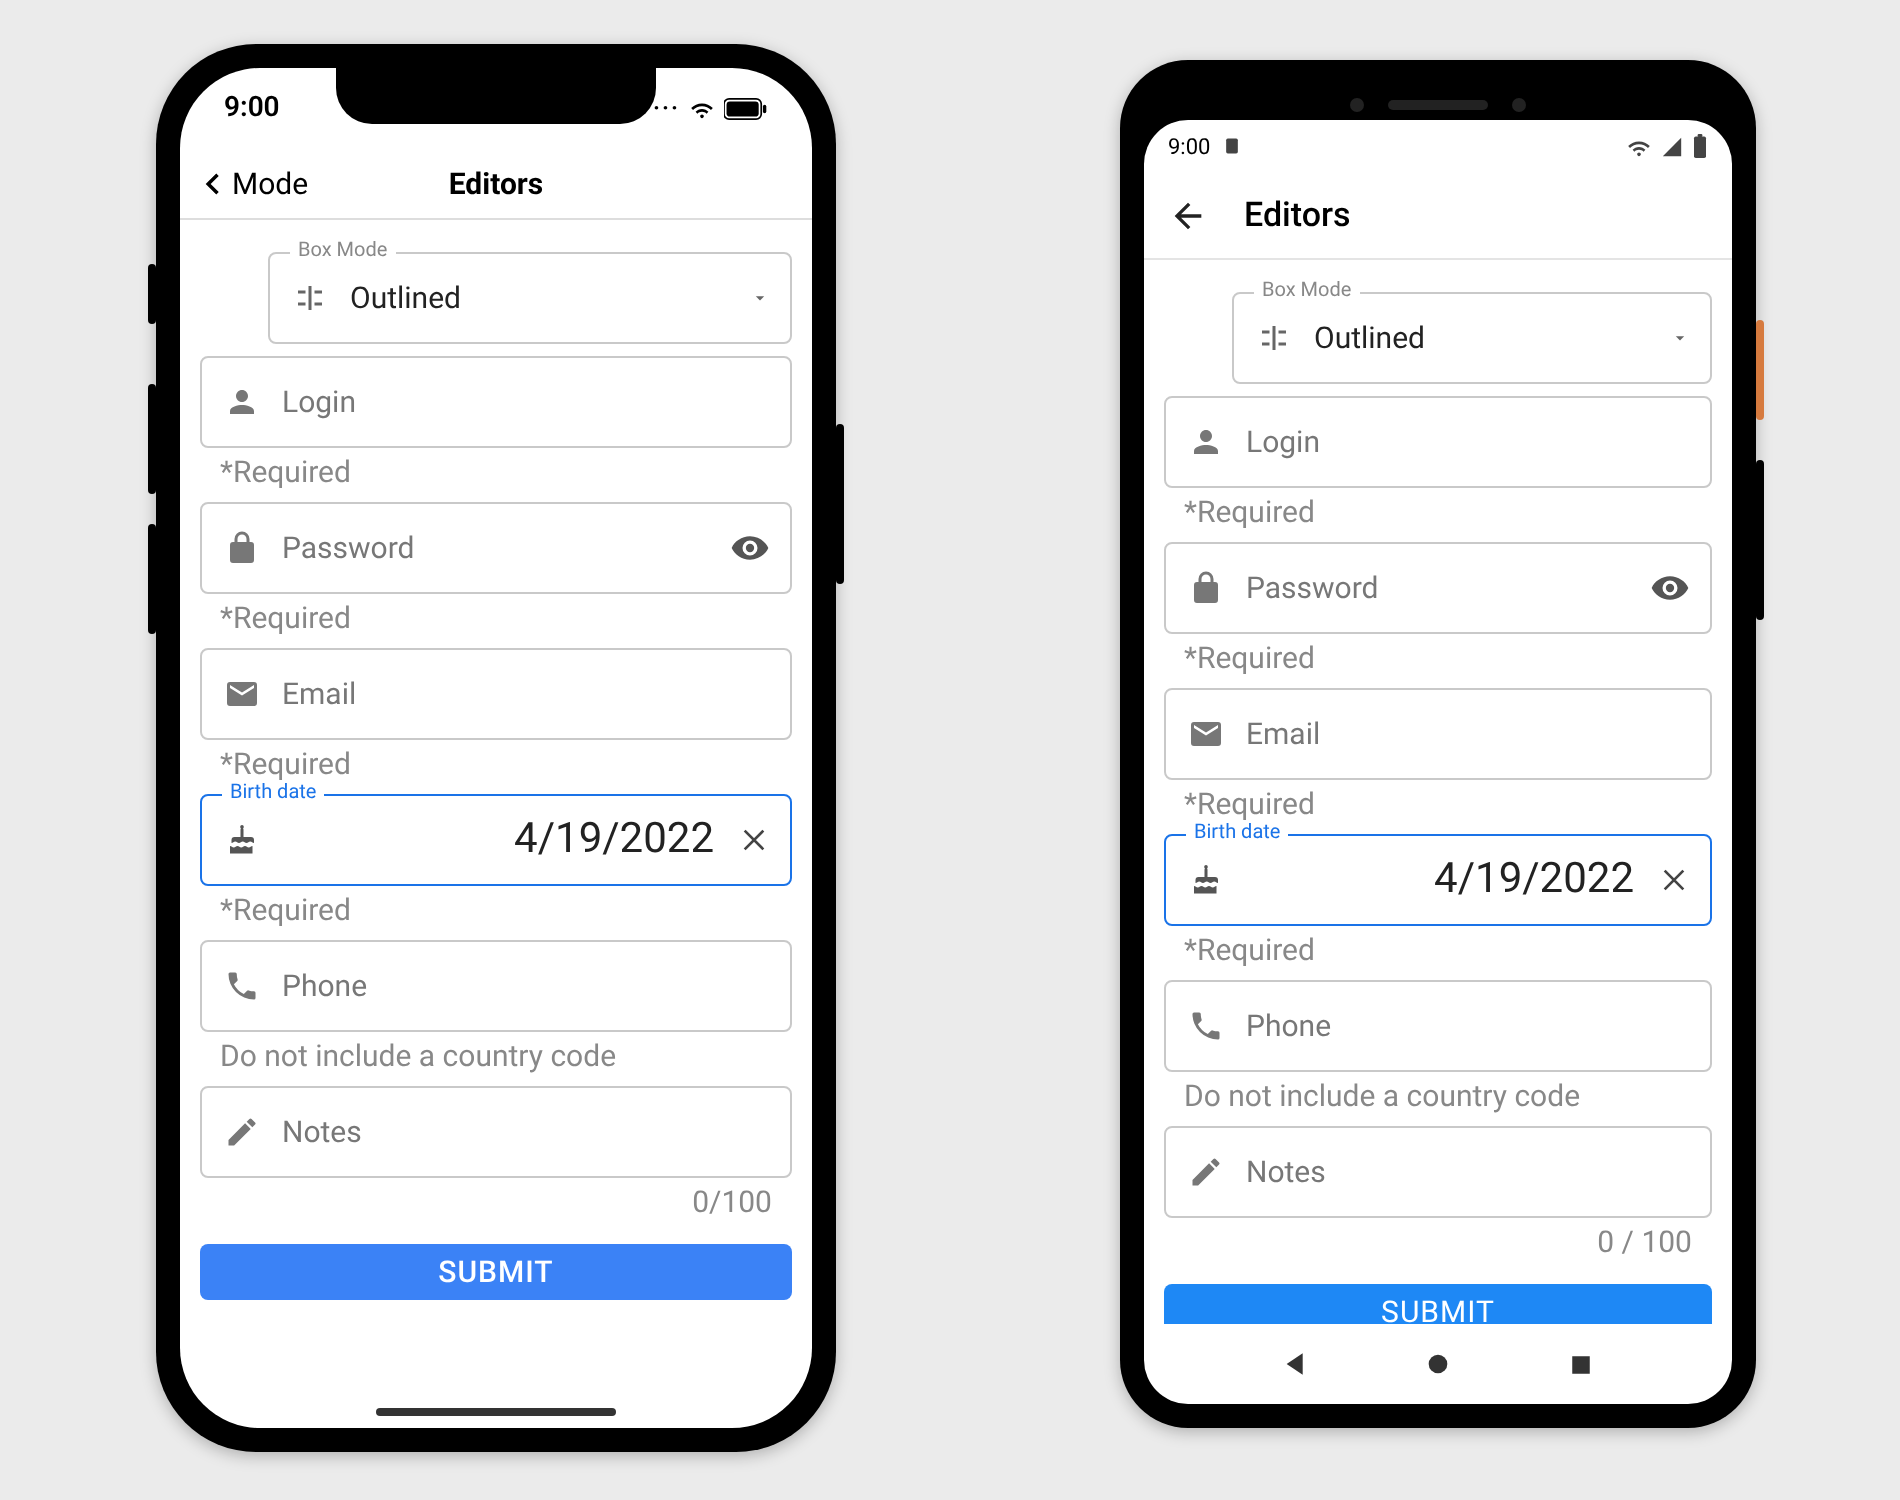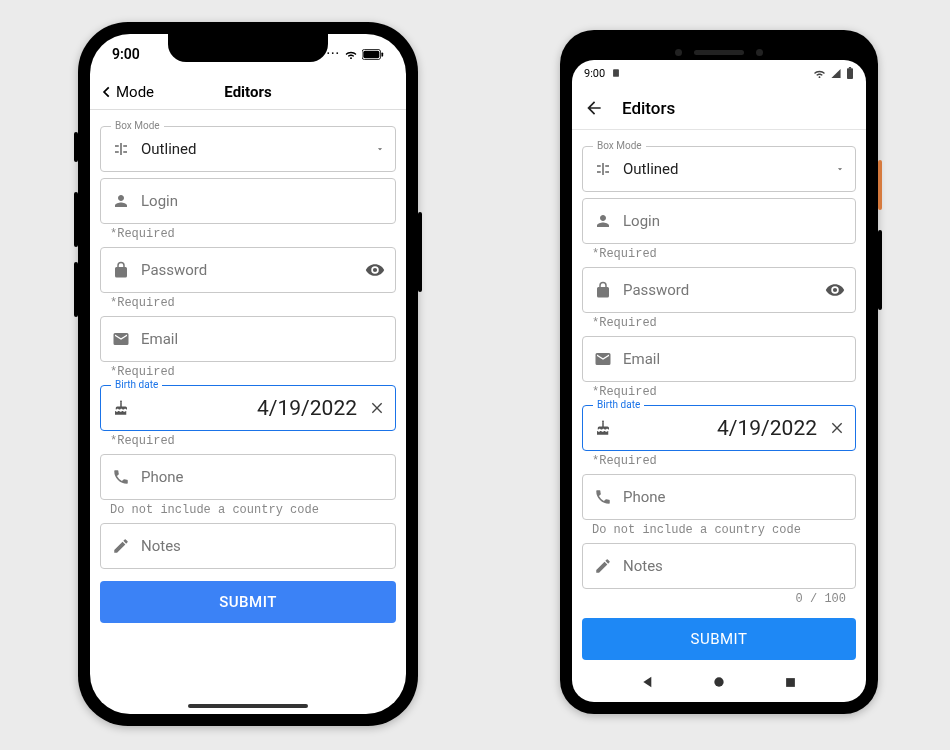--- a/index.html
+++ b/index.html
@@ -102,37 +102,37 @@
 
   
   .content { flex:1; overflow-y:hidden; padding:6px 10px 0 10px; }
   .pixel .content { padding:6px 10px 0 10px; }
 
   .field {
     position:relative; border:1px solid #c9c9c9; border-radius:4px;
     height:46px; display:flex; align-items:center; padding:0 10px;
     margin-top:6px; background:#fff;
   }
-  .field.first { margin-top:10px; }
+  .field.first { margin-top:10px;margin-left:34px; }
   .field .float-label {
     position:absolute; top:-7px; left:10px; background:#fff;
     padding:0 4px; font-size:10px; color:#888;
   }
   .field.focused { border:1.5px solid #1a73e8; }
   .field.focused .float-label { color:#1a73e8; }
   .field .icon { width:20px; color:#666; display:flex; justify-content:center; }
   .field .placeholder { color:#777; font-size:15px; margin-left:10px; flex:1; }
   .field .value-text { font-size:21px; color:#222; flex:1; text-align:right; padding-right:6px; }
   .field .chev { color:#666; }
   .field .trailing { color:#555; margin-left:6px; }
-  .helper { font-size:12px; color:#888; margin:3px 0 0 10px;font-family:Liberation Mono, monospace; }
+  .helper { font-size:15px; color:#888; margin:3px 0 0 10px; }
   .helper.right { text-align:right; margin-right:10px; }
   .field.select .placeholder { color:#222; }
   .submit {
-    margin-top:12px; height:42px; background:#3b82f6; color:#fff;
+    margin-top:12px; height:28px; background:#3b82f6; color:#fff;
     border-radius:4px; display:flex; align-items:center; justify-content:center;
     font-size:15px; font-weight:500; letter-spacing:.5px;
   }
   .pixel .submit { background:#1e88f5; font-weight:400; }
 
   svg { display:block; }
 </style>
 </head>
 <body>
 
@@ -248,20 +248,21 @@
       <div class="helper">Do not include a country code</div>
 
       <div class="field">
         <span class="icon">
           <svg width="18" height="18" viewBox="0 0 24 24">
               <path fill="#777" d="M3 17.25V21h3.75L17.81 9.94l-3.75-3.75zM20.71 7.04a1 1 0 0 0 0-1.41l-2.34-2.34a1 1 0 0 0-1.41 0l-1.83 1.83 3.75 3.75z"></path>
             </svg>
         </span>
         <span class="placeholder">Notes</span>
       </div>
+      <div class="helper right">0/100</div>
 
       <div class="submit">
         <span>SUBMIT</span>
       </div>
     </div>
 
     <div class="home-indicator"></div>
   </div>
 </div>
 

